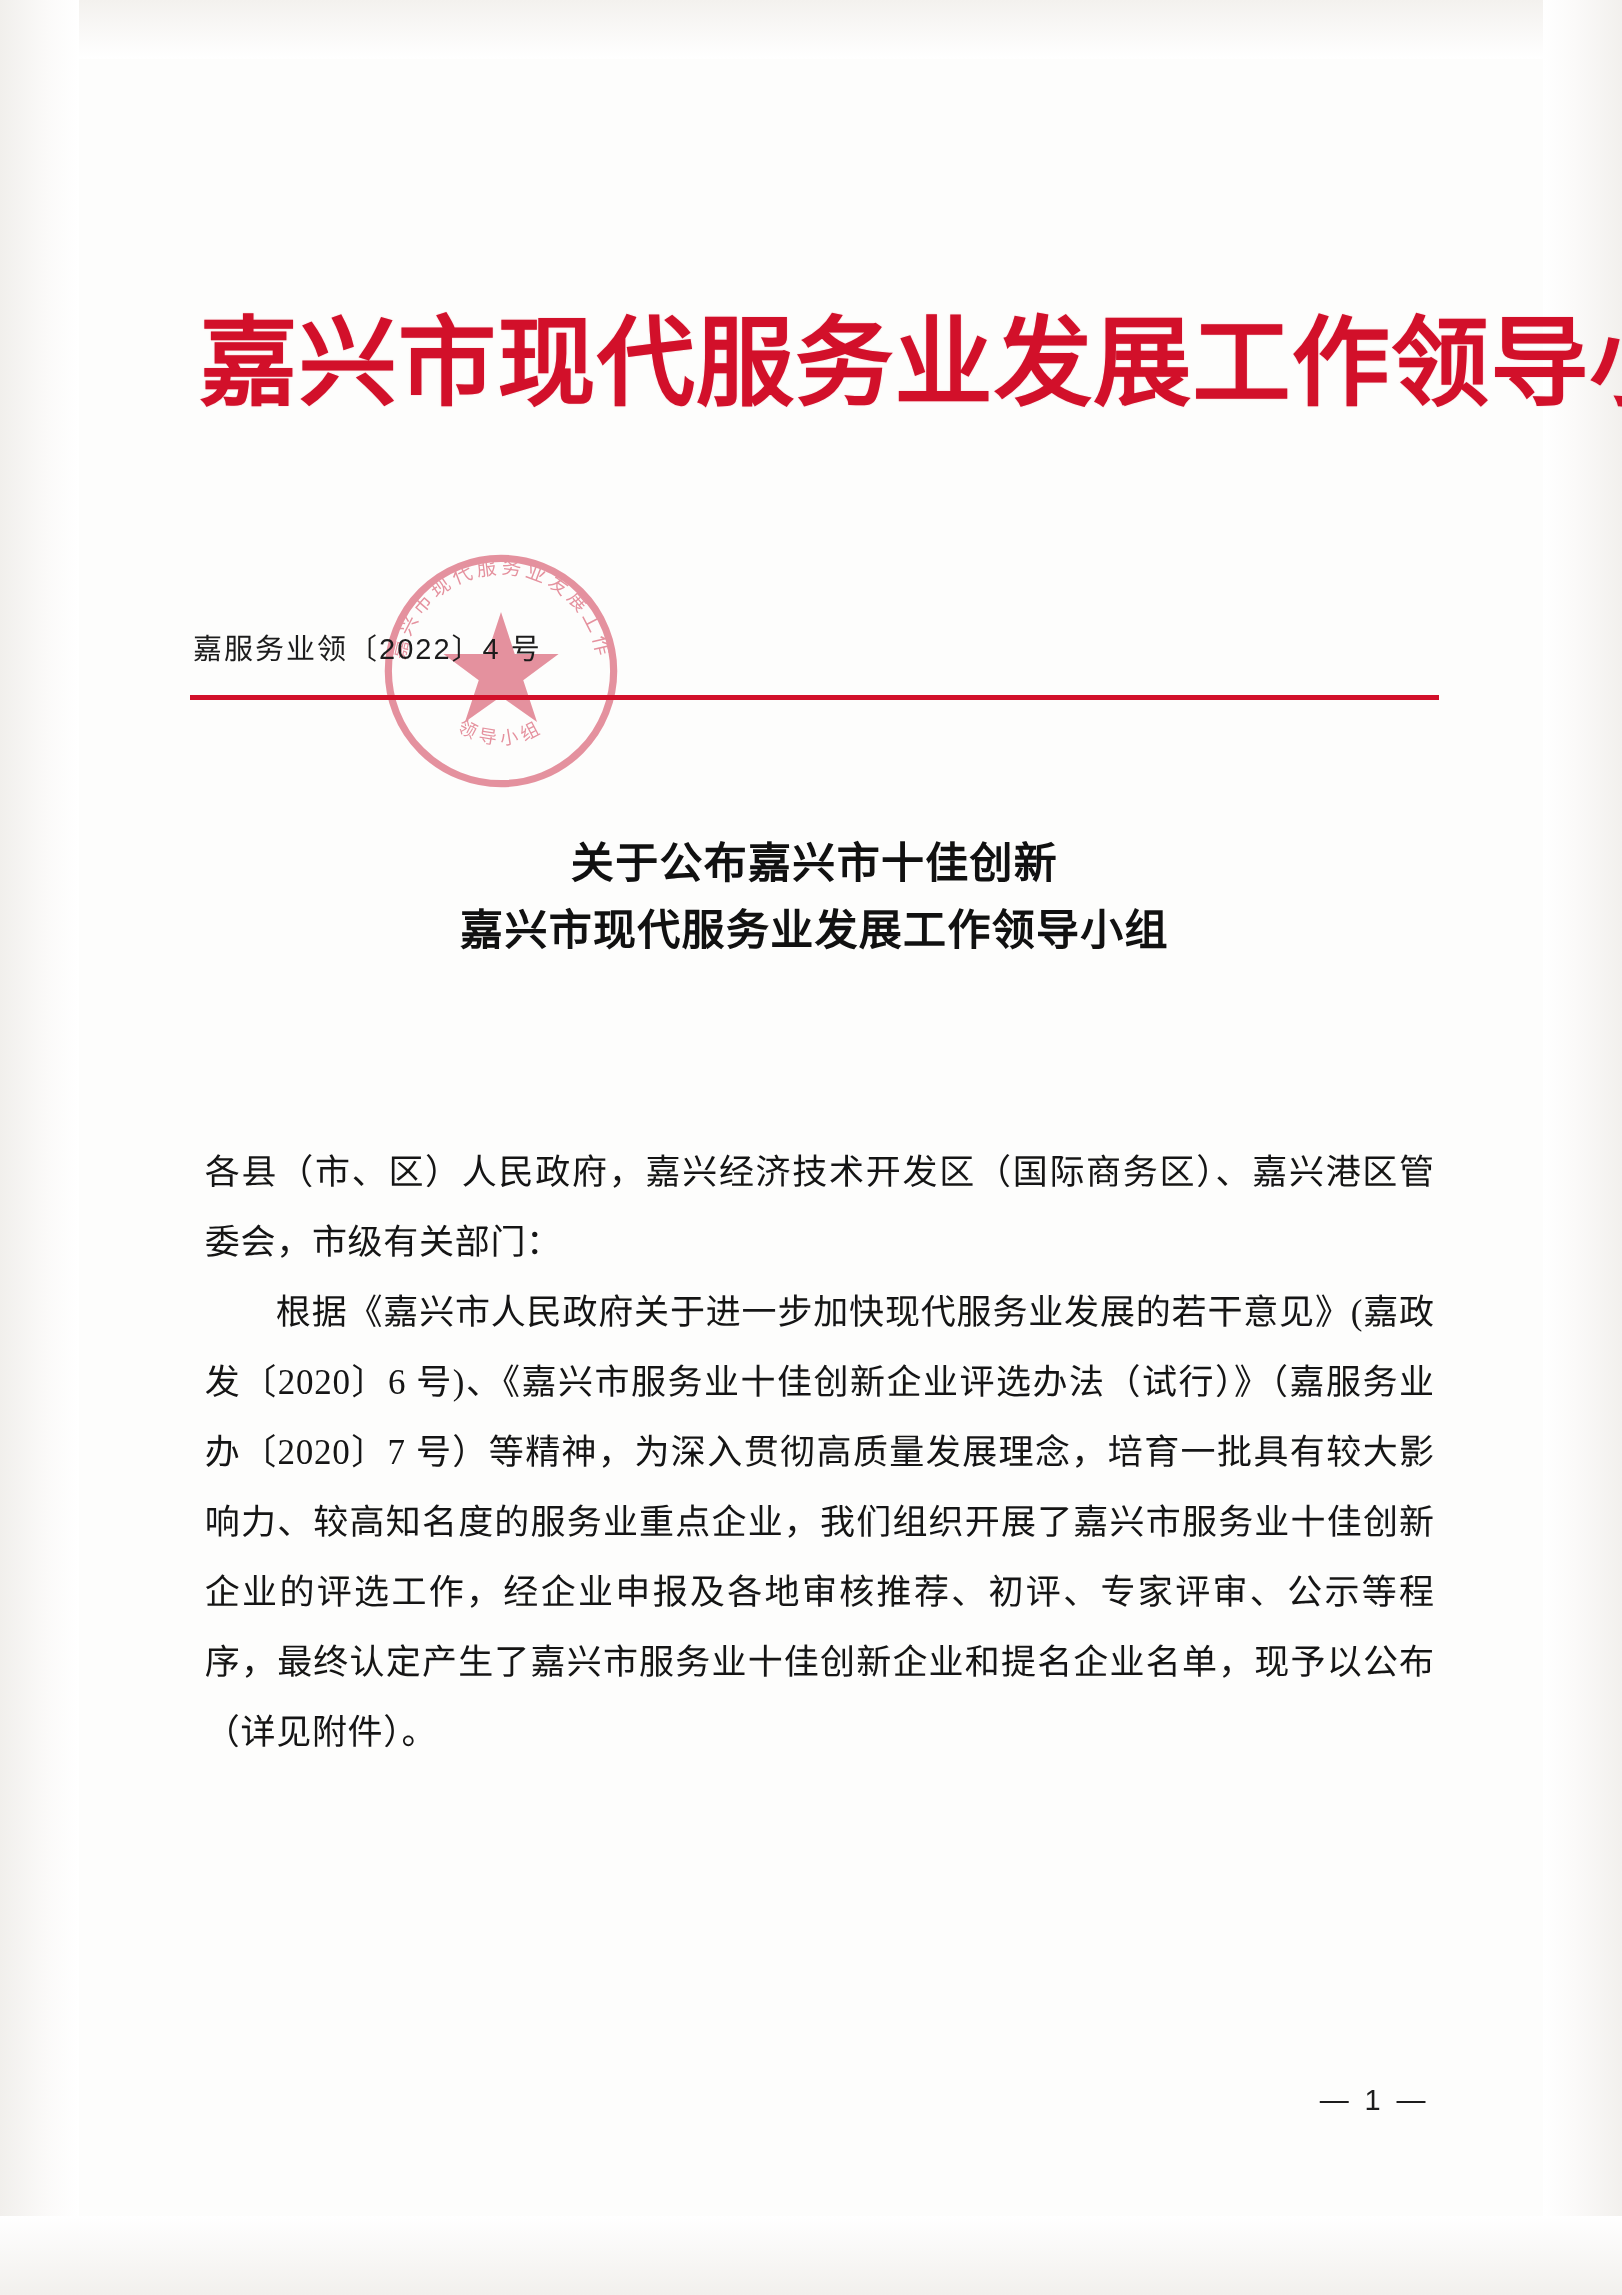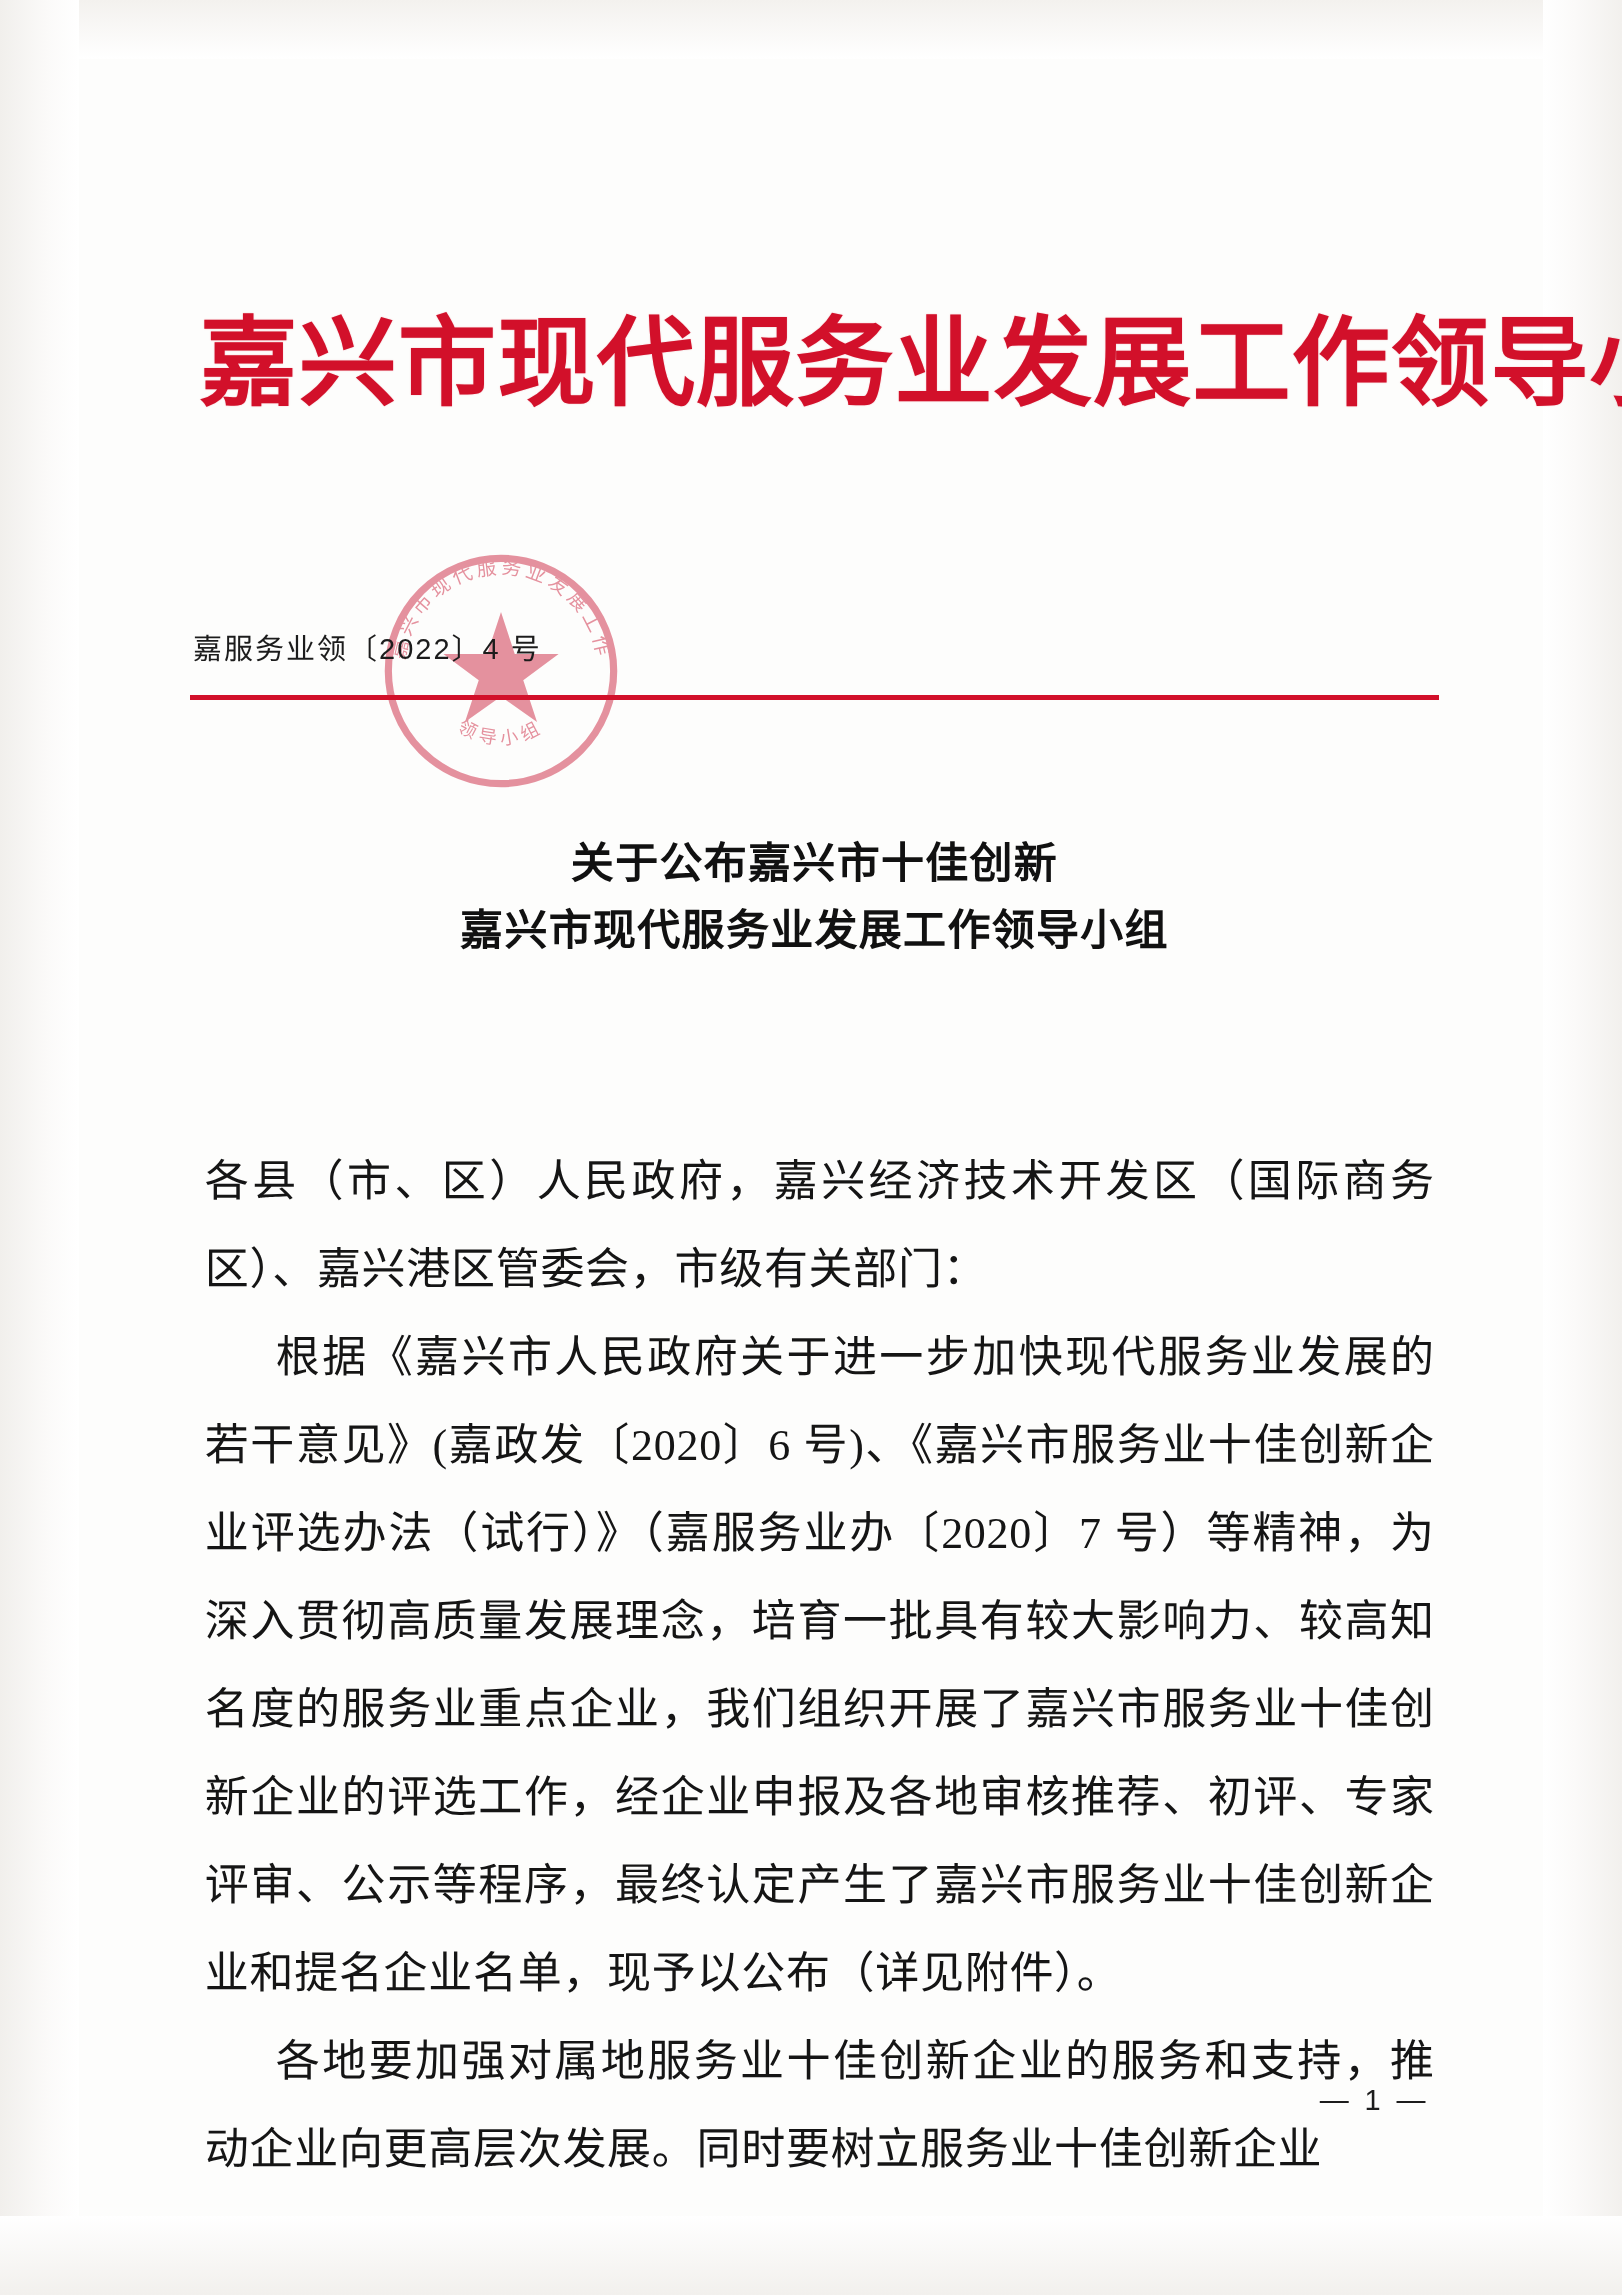--- a/index.html
+++ b/index.html
@@ -121,21 +121,21 @@
     font-family: "Liberation Serif", "DejaVu Serif", serif;
   }
   .doc-title div { white-space: nowrap; }
 
   
   .body-text {
     position: absolute;
     top: 1138px;
     left: 11.8px;
     width: 1230px;
-    font-size: 44px;
+    font-size: 35px;
     line-height: 2.0;
     letter-spacing: 0.7px;
     color: #151515;
     text-align: justify;
     text-justify: inter-ideograph;
     font-family: "Liberation Serif", "DejaVu Serif", serif;
   }
   .body-text p {
     margin: 0 0 0 0;
   }
@@ -193,20 +193,19 @@
     <div class="red-rule"></div>
 
     <div class="doc-title">
       <div>关于公布嘉兴市十佳创新</div>
       <div>嘉兴市现代服务业发展工作领导小组</div>
     </div>
 
     <div class="body-text">
       <p>各县（市、区）人民政府，嘉兴经济技术开发区（国际商务区）、嘉兴港区管委会，市级有关部门：</p>
       <p class="indent">根据《嘉兴市人民政府关于进一步加快现代服务业发展的若干意见》(嘉政发〔2020〕6 号)、《嘉兴市服务业十佳创新企业评选办法（试行）》（嘉服务业办〔2020〕7 号）等精神，为深入贯彻高质量发展理念，培育一批具有较大影响力、较高知名度的服务业重点企业，我们组织开展了嘉兴市服务业十佳创新企业的评选工作，经企业申报及各地审核推荐、初评、专家评审、公示等程序，最终认定产生了嘉兴市服务业十佳创新企业和提名企业名单，现予以公布（详见附件）。</p>
-      <p class="indent">各地要加强对属地服务业十佳创新企业的服务和支持，推动企业向更高层次发展。同时要树立服务业十佳创新企业</p>
     </div>
 
     <div class="page-number">— 1 —</div>
 
   </div>
 </div>
 
 
 </body></html>

